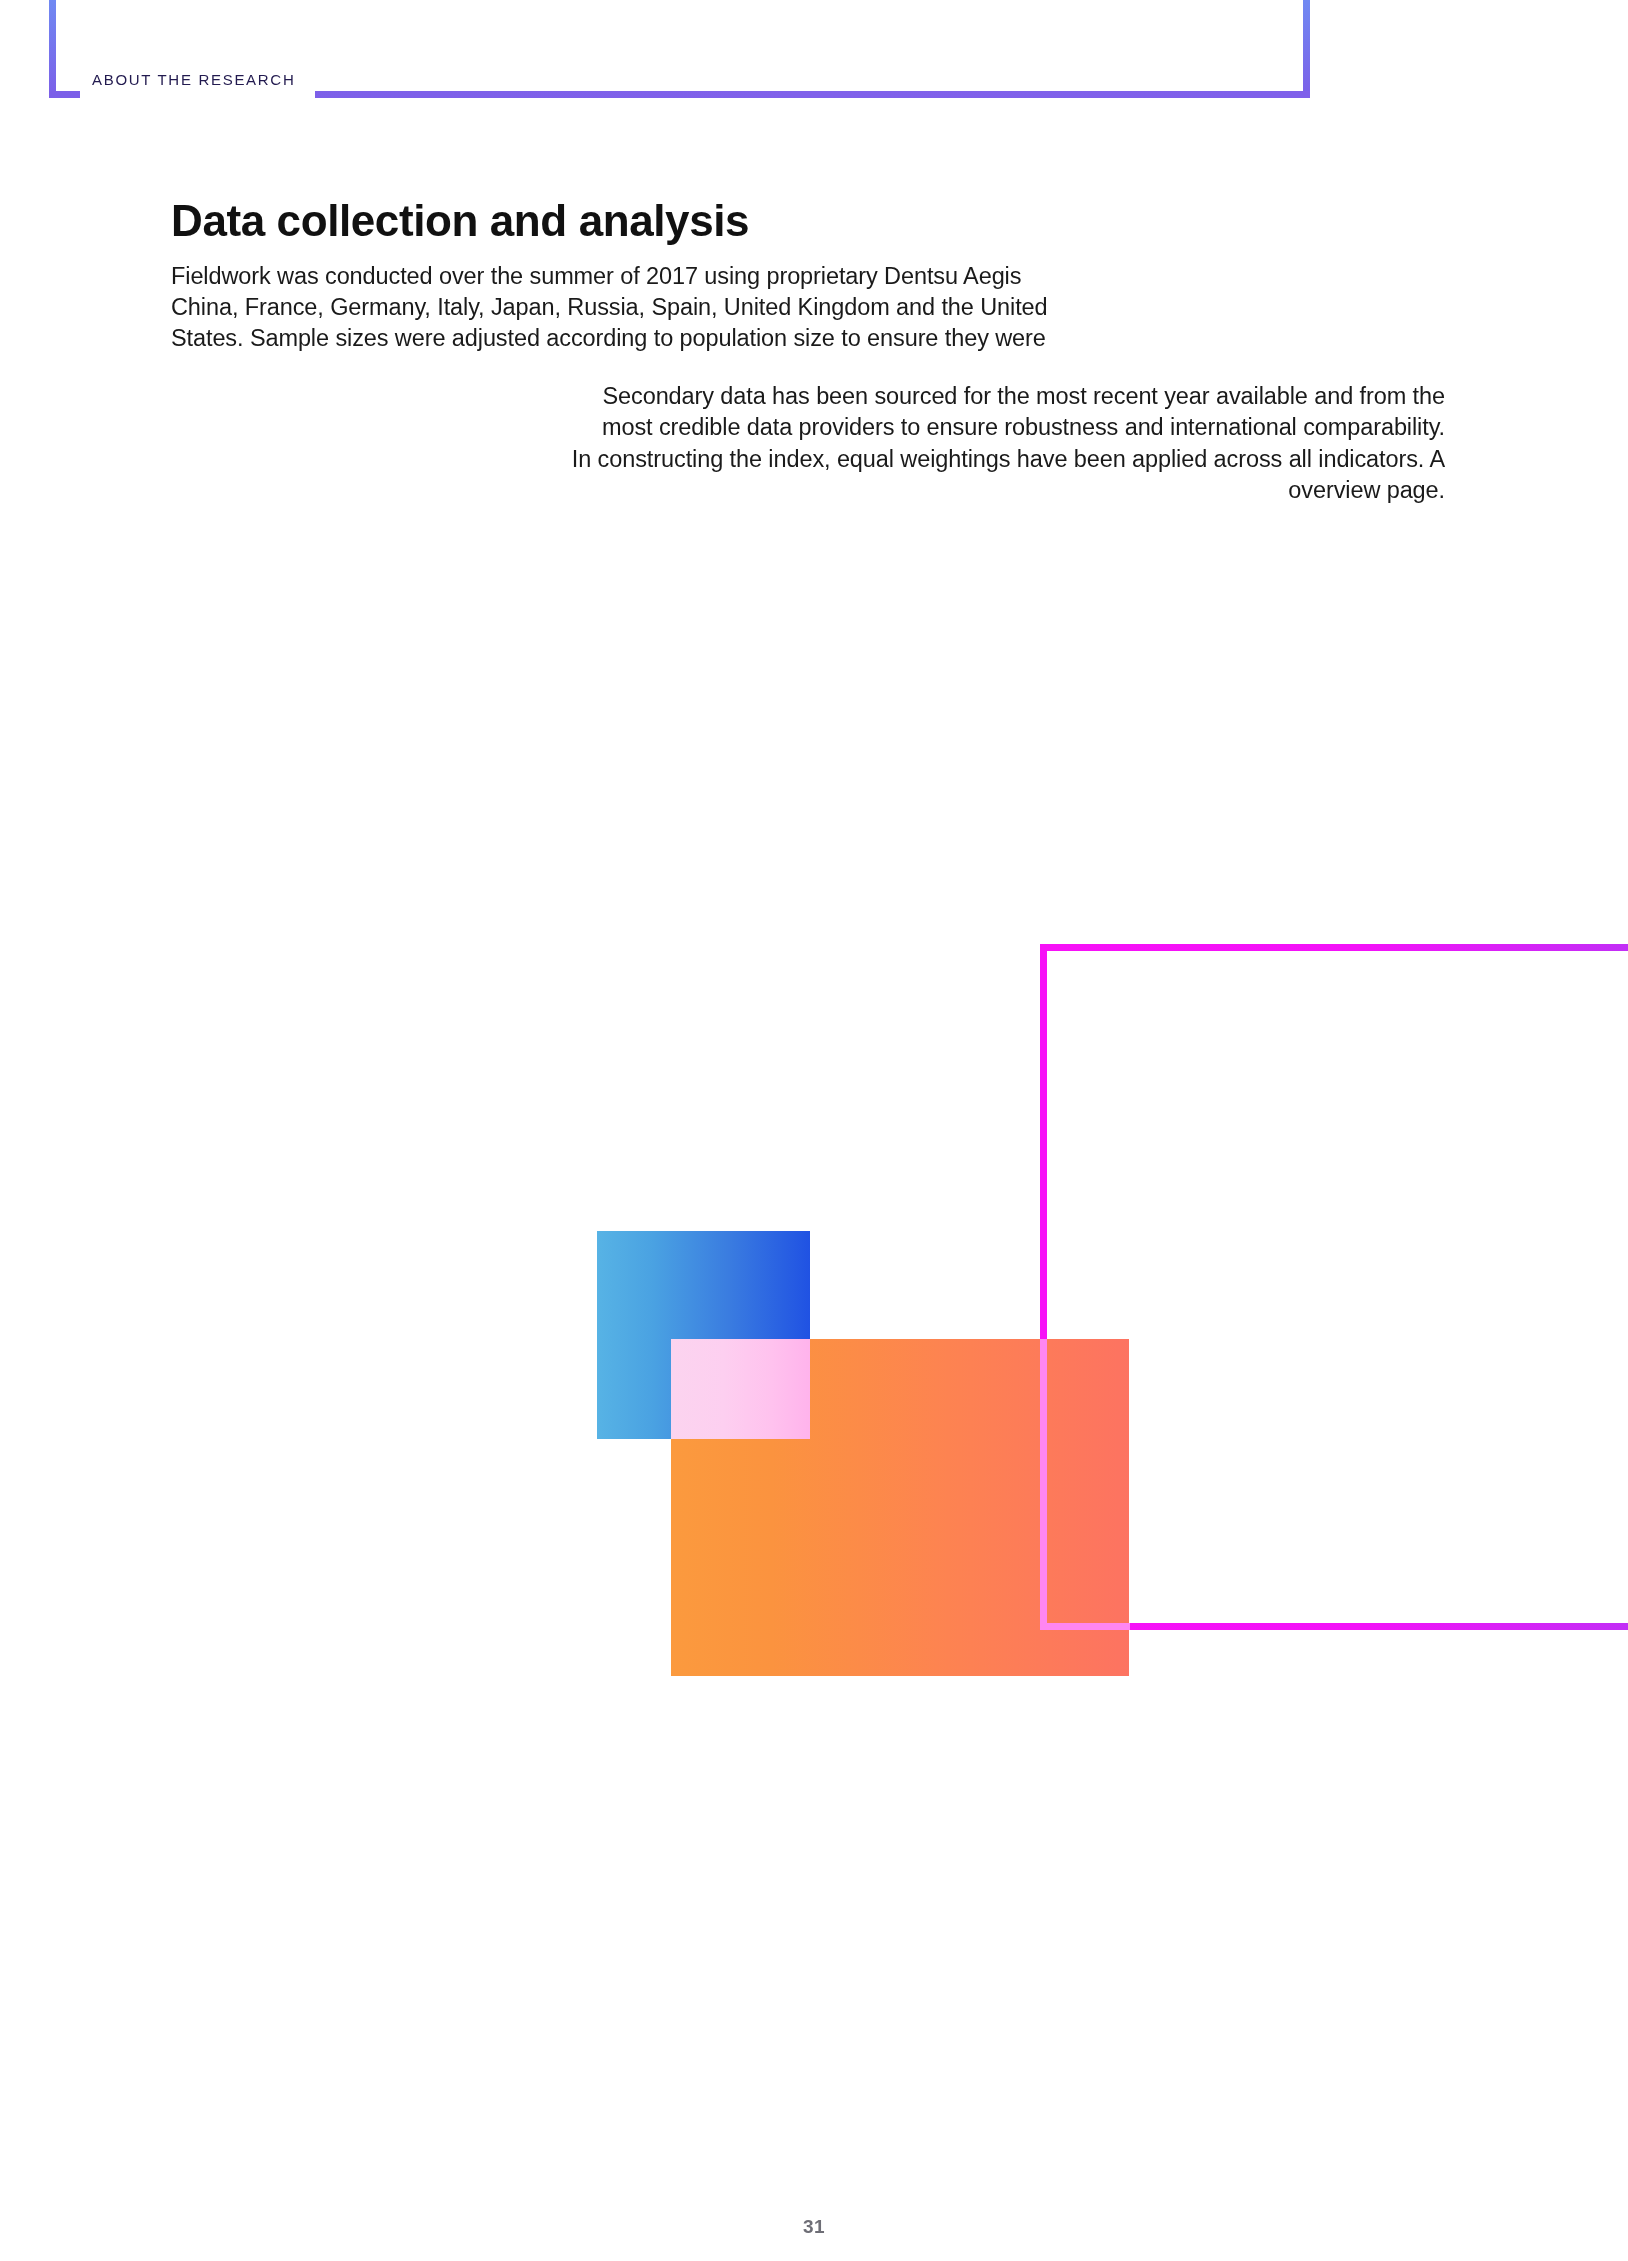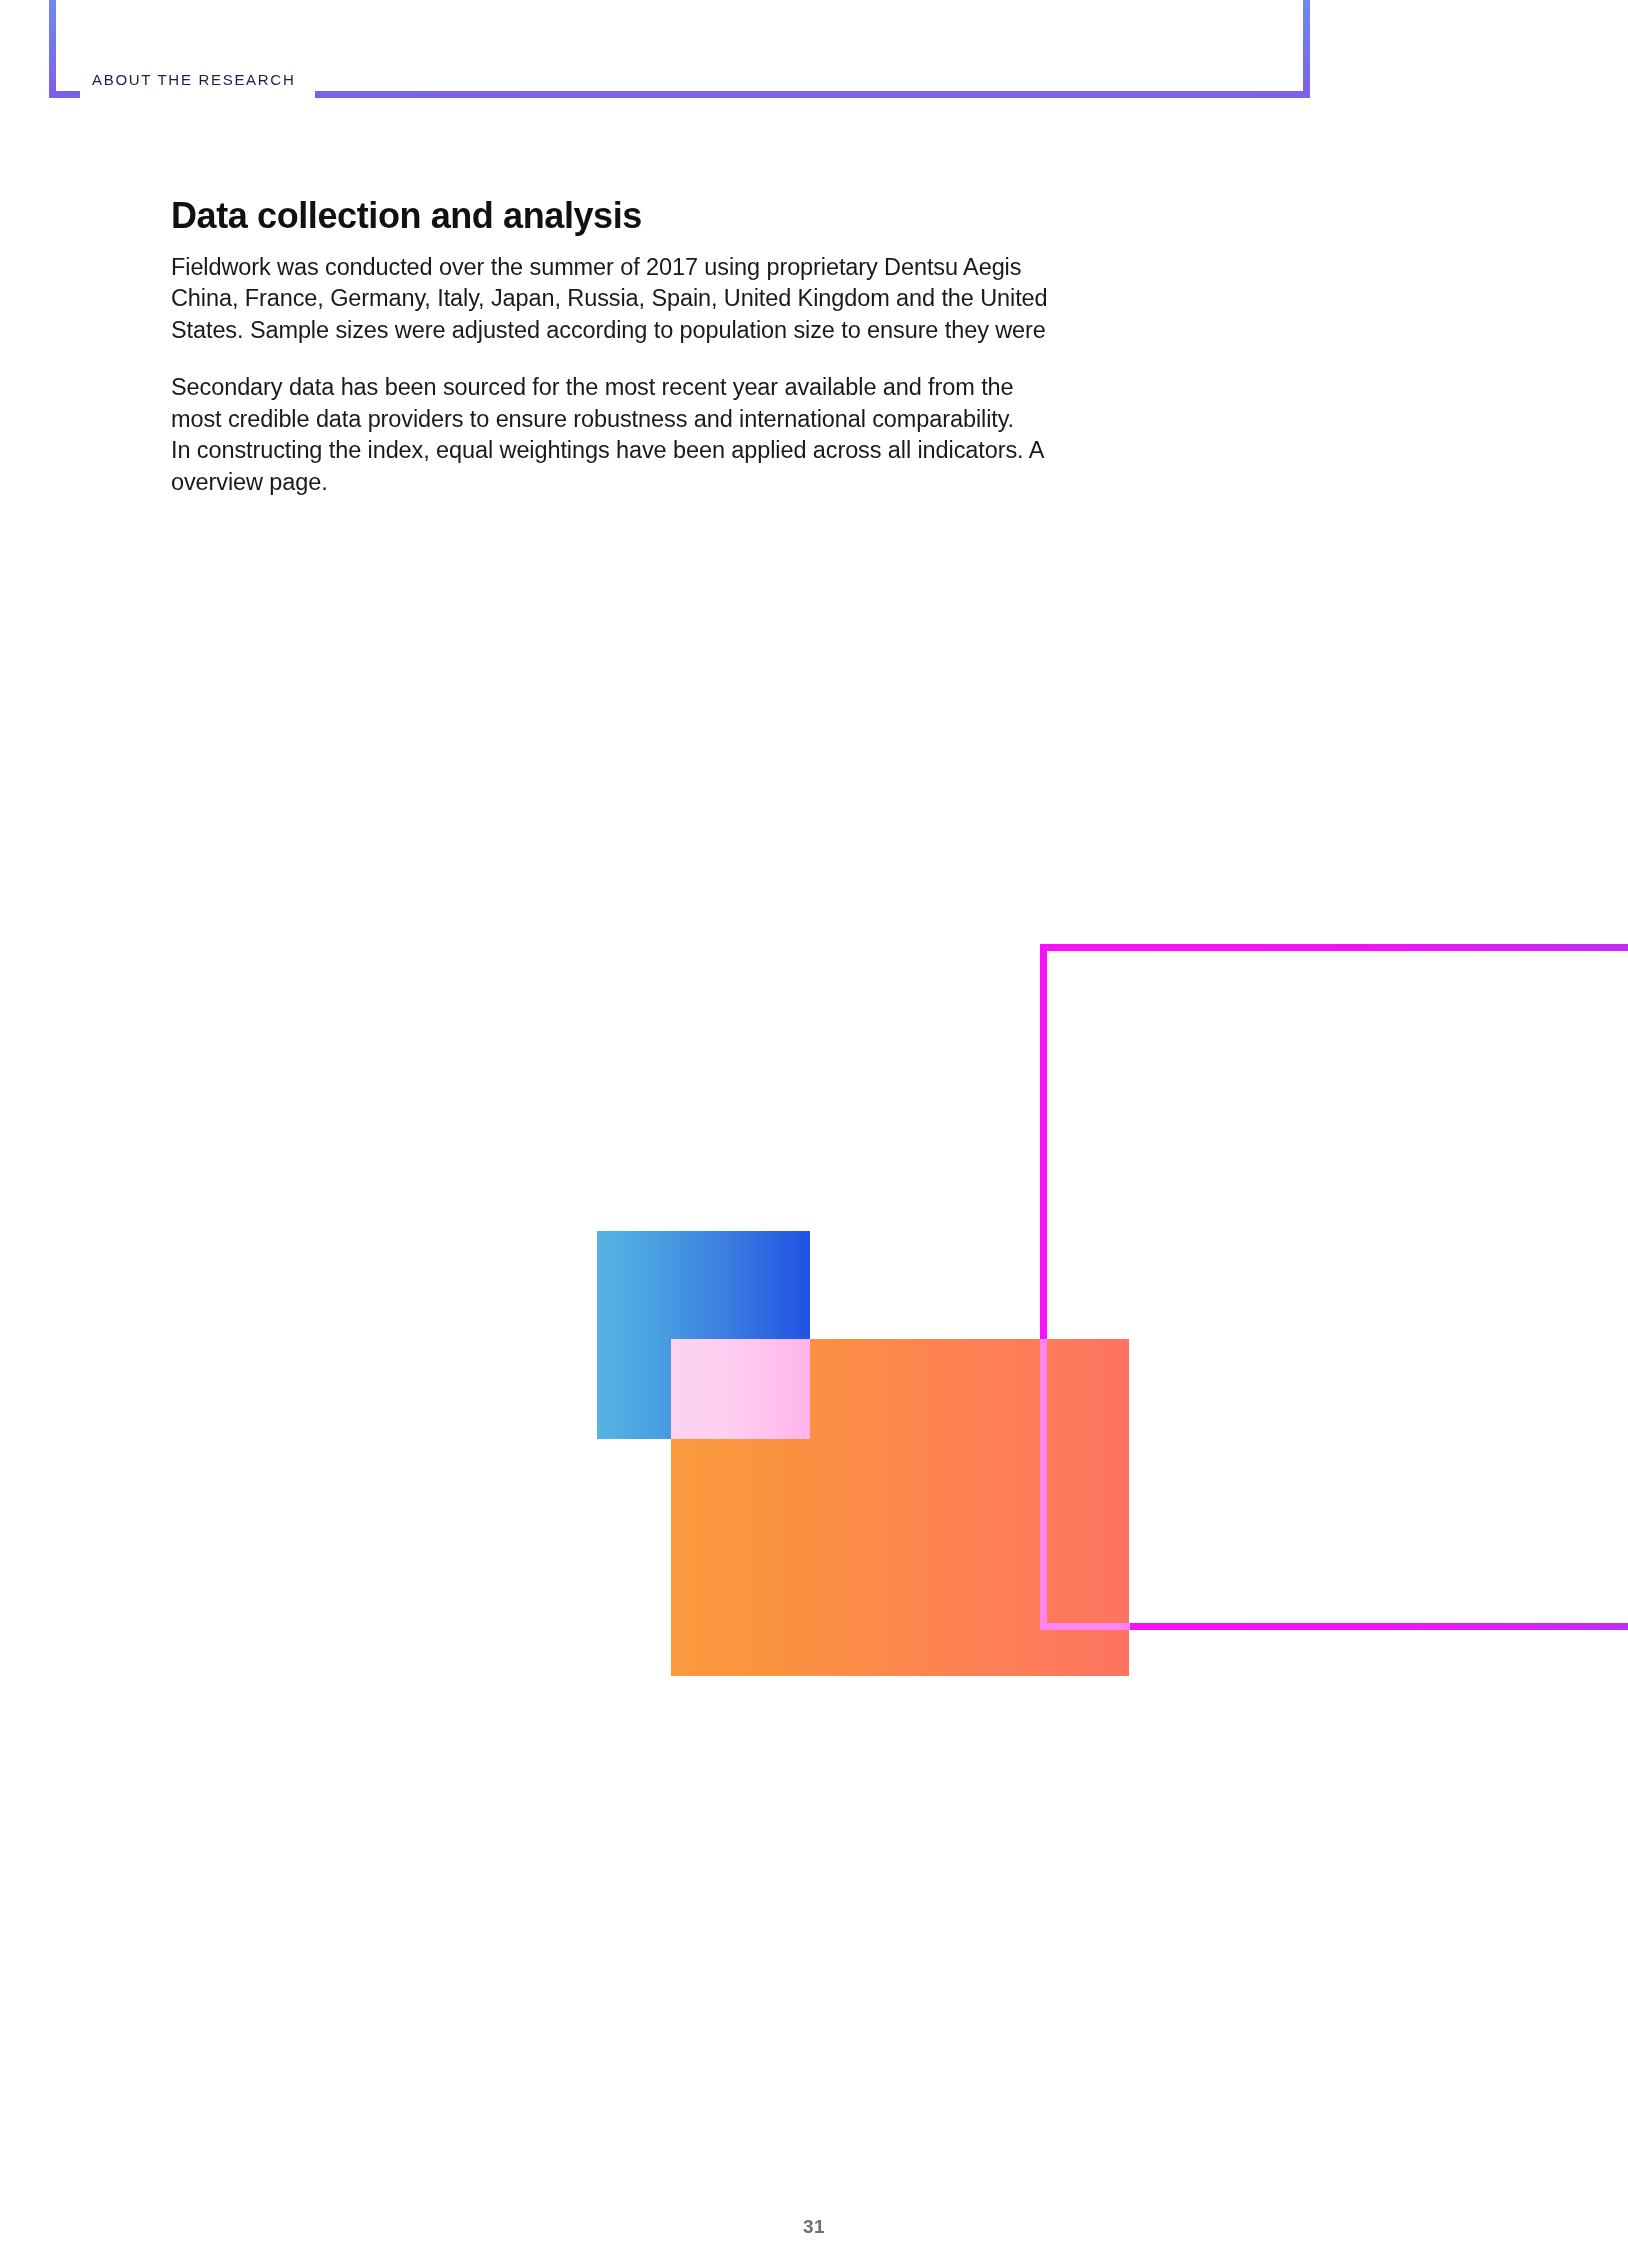--- a/index.html
+++ b/index.html
@@ -72,38 +72,38 @@
 
   
   #content-column {
     position: absolute;
     left: 171px;
     top: 197px;
     width: 1295px;
   }
 
   #page-title {
-    font-size: 36px;
+    font-size: 44px;
     font-weight: 700;
     color: #111111;
     letter-spacing: -0.4px;
     line-height: 1.08;
     margin-bottom: 12px;
   }
 
   .body-paragraph {
     font-size: 23.5px;
     font-weight: 400;
     color: #1a1a1a;
     line-height: 1.34;
     letter-spacing: -0.1px;
     max-width: 1274px;
     margin-top: 16px;
   }
-  .body-paragraph + .body-paragraph { margin-top: 26px; }
+  .body-paragraph + .body-paragraph { margin-top: 26px; text-align: right; }
   .body-paragraph .pline { display: block; }
 
   
   #graphic-composition {
     position: absolute;
     left: 0; top: 0;
     width: 1628px; height: 2261px;
     pointer-events: none;
   }
 

